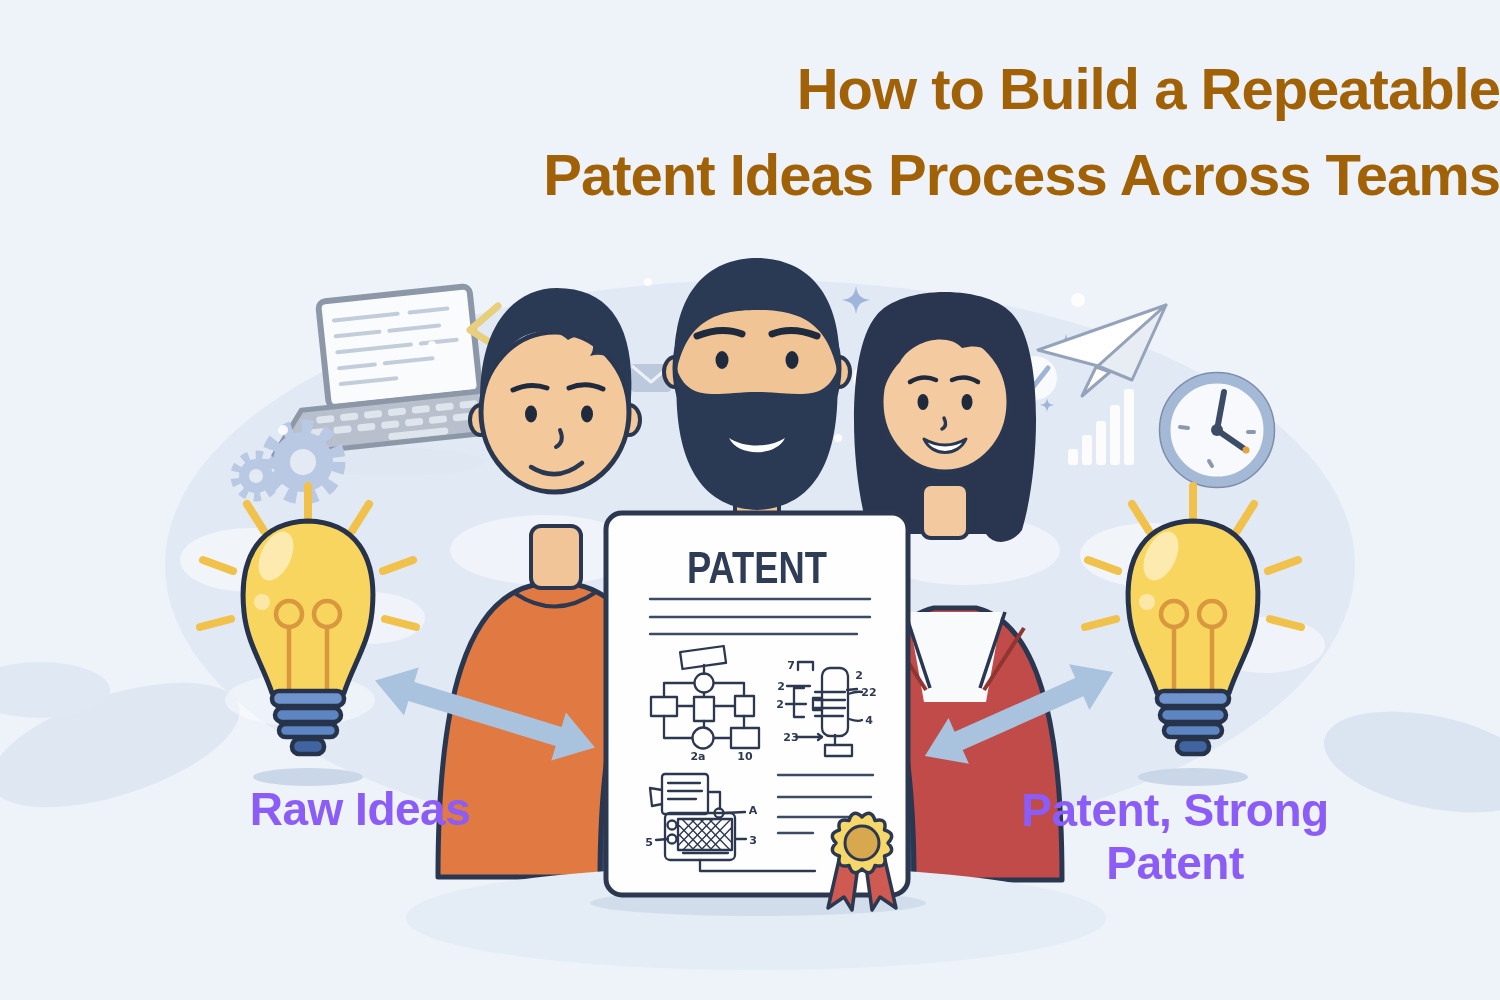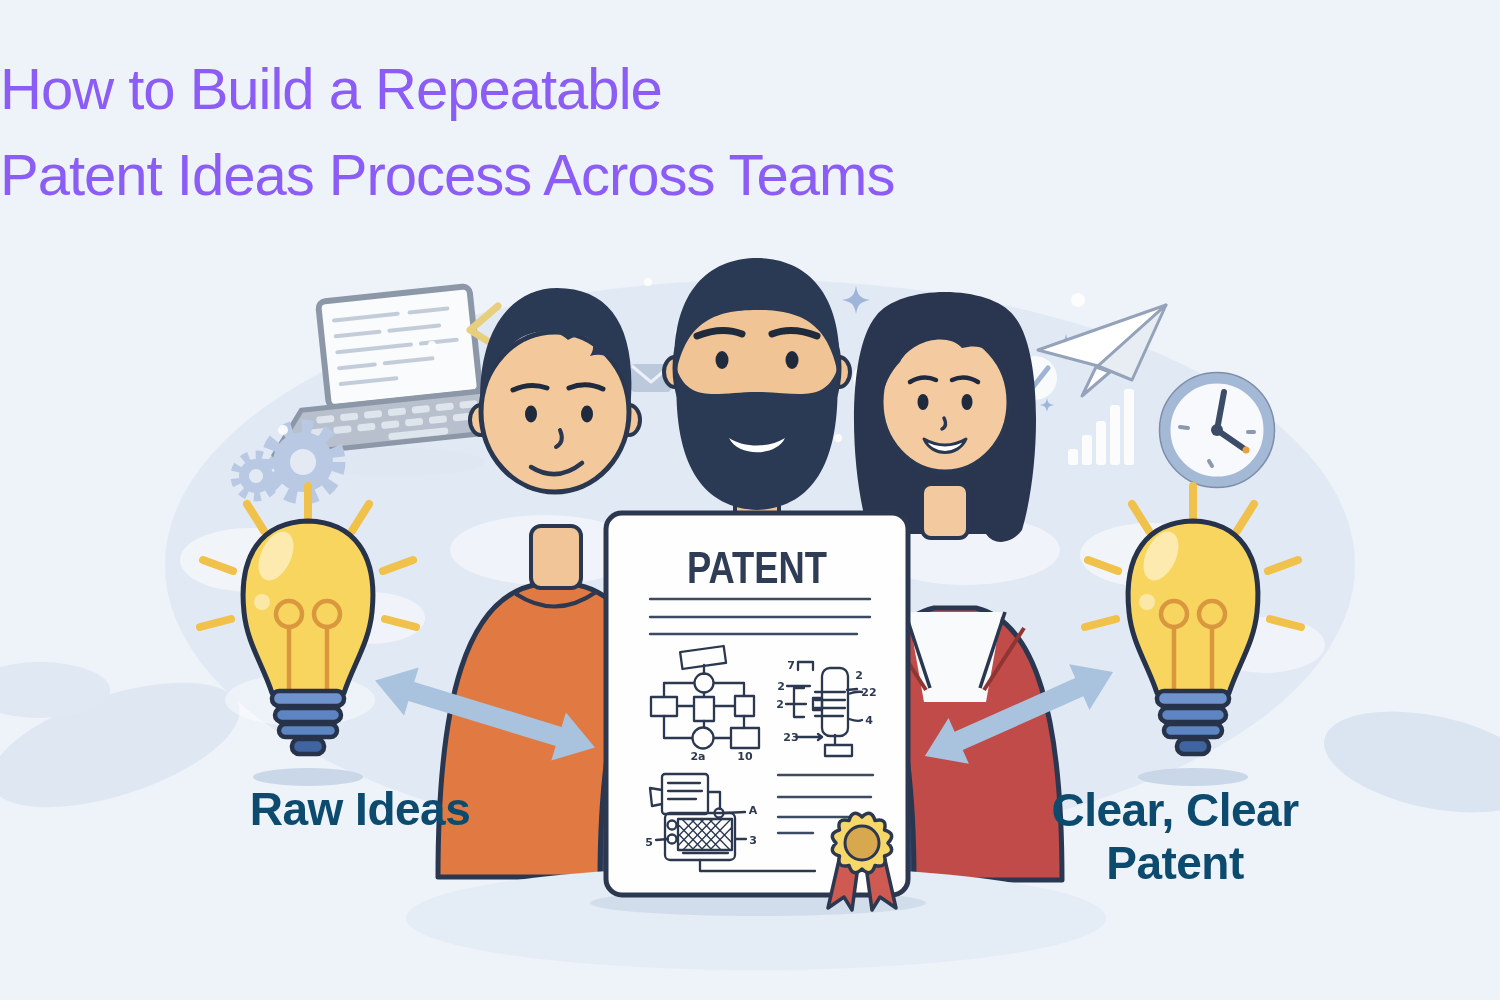--- a/index.html
+++ b/index.html
@@ -1,21 +1,21 @@
 <!DOCTYPE html>
 <html><head>
 <meta charset="utf-8">
 <style>
   html,body{margin:0;padding:0;background:#eef2f9;}
   .stage{position:relative;width:1500px;height:1000px;background:#eef2f9;overflow:hidden;
          font-family:"Liberation Sans",sans-serif;}
   .stage svg{position:absolute;left:0;top:0;}
-  .title{position:absolute;left:0;top:46px;width:100%;text-align:left;color:#8b5cf6;
-         font-weight:normal;font-size:58px;line-height:86px;letter-spacing:-1px;}
-  .label{position:absolute;color:#0c4a6e;font-weight:bold;font-size:46px;
+  .title{position:absolute;left:0;top:46px;width:100%;text-align:right;color:#a16207;
+         font-weight:bold;font-size:58px;line-height:86px;letter-spacing:-1px;}
+  .label{position:absolute;color:#8b5cf6;font-weight:bold;font-size:46px;
          letter-spacing:-0.5px;text-align:center;}
   .label-left{left:195px;top:782px;width:330px;}
   .label-right{left:1015px;top:784px;width:320px;line-height:1.16;}
   .ln{stroke:#2c3850;stroke-width:2.3;fill:none;stroke-linecap:round;stroke-linejoin:round;}
   .ln2{stroke:#3c4a63;stroke-width:2.4;fill:none;stroke-linecap:round;}
   .num{font-family:"DejaVu Sans",sans-serif;font-weight:bold;font-size:11px;fill:#2c3950;}
   .outl{stroke:#2a3750;stroke-width:5;stroke-linejoin:round;}
 </style>
 </head>
 <body>
@@ -361,17 +361,17 @@
     <polygon points="-103,0 -66,-25 -66,-10 66,-10 66,-25 103,0 66,25 66,10 -66,10 -66,25" fill="#a9c2de"></polygon>
   </g>
 </svg>
 
   <div class="title">
     <div>How to Build a Repeatable</div>
     <div>Patent Ideas Process Across Teams</div>
   </div>
   <div class="label label-left">Raw Ideas</div>
   <div class="label label-right">
-    <div>Clear, Clear</div>
+    <div>Patent, Strong</div>
     <div>Patent</div>
   </div>
 
 </div>
 
 </body></html>

